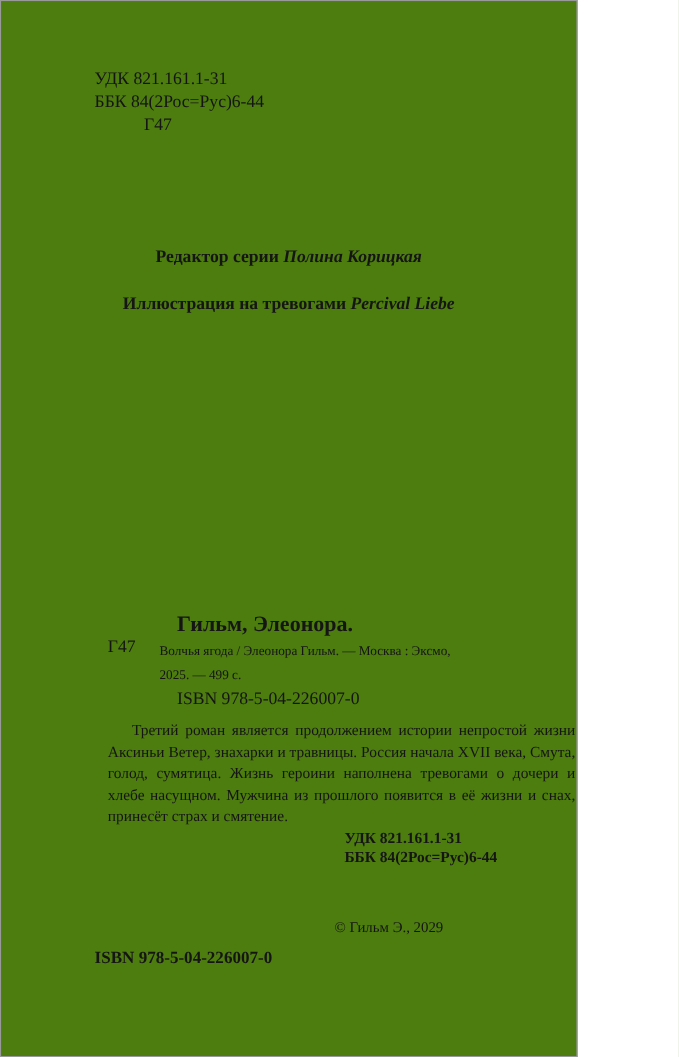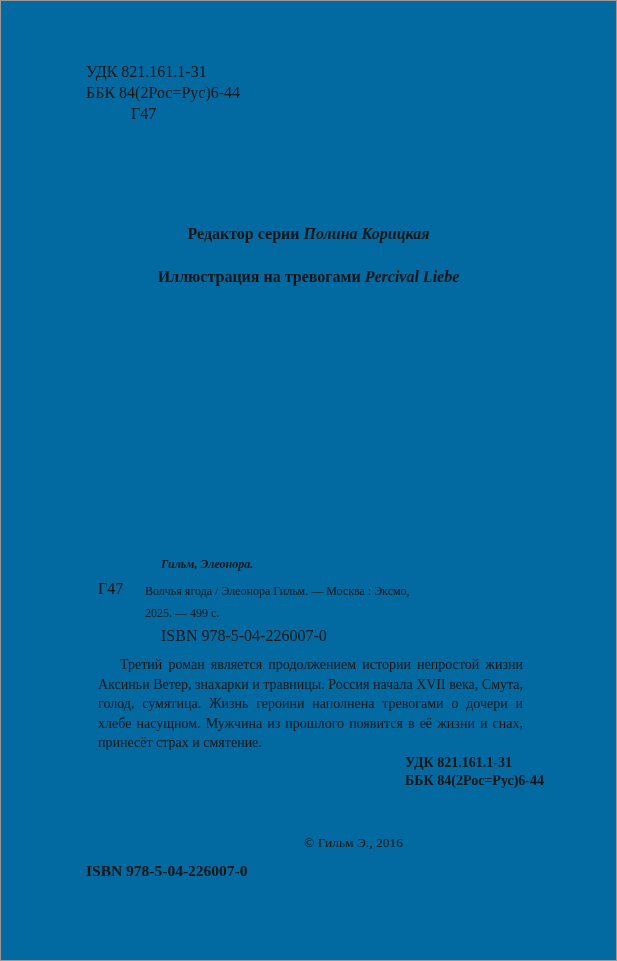--- a/index.html
+++ b/index.html
@@ -4,23 +4,23 @@
 <style>
   * { margin: 0; padding: 0; box-sizing: border-box; }
   html, body { background: #ffffff; }
   body {
     font-family: "Liberation Serif", "DejaVu Serif", serif;
     color: #151515;
     -webkit-font-smoothing: antialiased;
   }
   .page {
     position: relative;
-    width: 617px;
+    width: 525px;
     height: 961px;
-    background: #0369a1;
+    background: #4d7c0f;
     border: 1px solid #999999;
     overflow: hidden;
   }
 
   
   .top-block {
     position: absolute;
     left: 85px;
     top: 60px;
     font-size: 16px;
@@ -39,23 +39,22 @@
   }
   .credit-editor { top: 224px; }
   .credit-illustration { top: 267px; }
   .italic { font-style: italic; }
 
   
   .author-line {
     position: absolute;
     left: 160px;
     top: 556px;
-    font-size: 12px;
+    font-size: 20px;
     font-weight: bold;
-    font-style: italic;
   }
   .catalog-code {
     position: absolute;
     left: 97px;
     top: 579px;
     font-size: 16px;
   }
   .catalog-desc {
     position: absolute;
     left: 144px;
@@ -139,16 +138,16 @@
 
   <div class="annotation">Третий роман является продолжением истории непростой жизни Аксиньи Ветер, знахарки и травницы. Россия начала XVII века, Смута, голод, сумятица. Жизнь героини наполнена тревогами о дочери и хлебе насущном. Мужчина из прошлого появится в её жизни и снах, принесёт страх и смятение.</div>
 
   <div class="udk-right">
     <div>УДК 821.161.1-31</div>
     <div>ББК 84(2Рос=Рус)6-44</div>
   </div>
 
   <div class="footer-isbn">ISBN 978-5-04-226007-0</div>
   <div class="copyright-block">
-    <div class="copyright-entry">© Гильм Э., 2016</div>
+    <div class="copyright-entry">© Гильм Э., 2029</div>
   </div>
 
 </div>
 
 </body></html>

